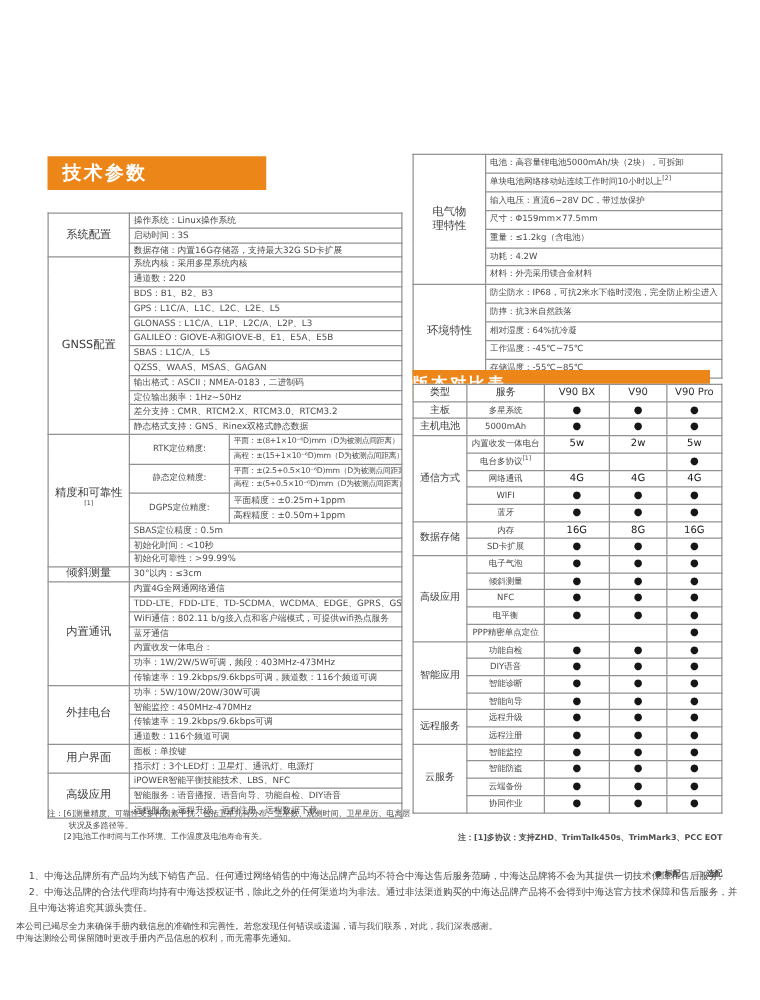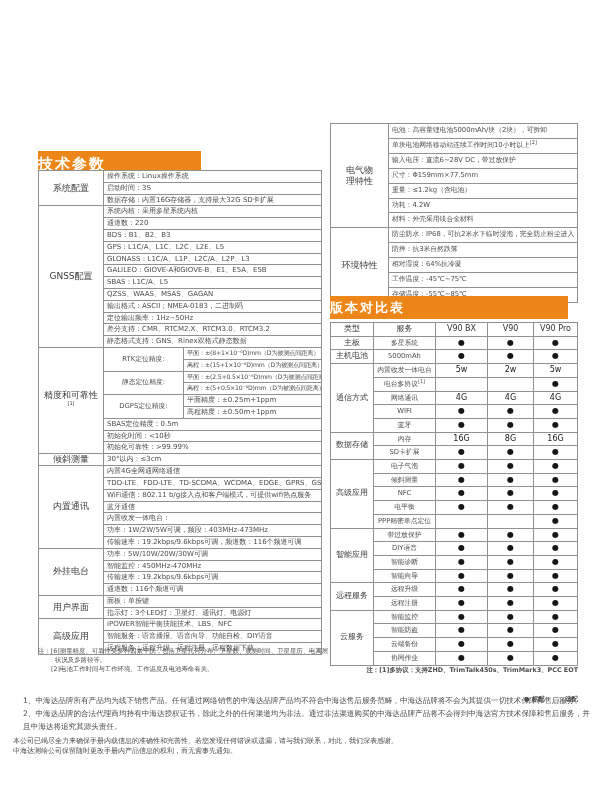--- a/index.html
+++ b/index.html
@@ -1,34 +1,34 @@
 <!DOCTYPE html>
 <html><head>
 <meta charset="utf-8">
 <style>
   html,body{margin:0;padding:0;background:#fff;}
   .page{position:relative;width:608px;height:800px;background:#ffffff;overflow:hidden;
         font-family:"DejaVu Sans","Liberation Sans",sans-serif;color:#4a4a4a;}
   .bar{position:absolute;background:#ED8618;color:#ffffff;font-weight:bold;letter-spacing:2px;}
-  .bar-tech{left:38px;top:125px;width:163px;height:27px;line-height:27px;font-size:15px;margin-top:26px;}
+  .bar-tech{left:38px;top:125px;width:163px;height:27px;line-height:27px;font-size:15px;padding-left:12px;}
   .bar-ver{left:330px;top:296px;width:238px;height:23px;line-height:23px;font-size:13px;padding-left:0;}
   table{border-collapse:collapse;table-layout:fixed;position:absolute;background:#fff;}
   td{border:1px solid #919191;padding:0 3px;white-space:nowrap;overflow:hidden;vertical-align:middle;}
   
   #tech-table{left:38px;top:170px;width:284px;}
   #tech-table td{height:10.8px;line-height:10.8px;font-size:7px;color:#4c4c4c;}
   #tech-table td.cat{font-size:9px;color:#3c3c3c;text-align:center;white-space:pre-line;line-height:11px;}
   #tech-table td.sub{font-size:6.8px;text-align:center;}
   #tech-table td.small{font-size:6.2px;letter-spacing:-0.2px;}
   
   #phys-table{left:330px;top:123px;width:248px;}
   #phys-table td{height:13.9px;line-height:13.9px;font-size:6.8px;color:#4c4c4c;}
   #phys-table td.cat{font-size:9px;color:#3c3c3c;text-align:center;white-space:pre-line;line-height:11px;}
   
-  #ver-table{left:330px;top:322px;width:248px;}
+  #ver-table{left:330px;top:307px;width:248px;}
   #ver-table td{height:12.7px;line-height:12.7px;text-align:center;}
   #ver-table td.vh{font-size:8px;color:#333;}
   #ver-table td.vg{font-size:8px;color:#3c3c3c;}
   #ver-table td.vs{font-size:6.8px;color:#4c4c4c;}
   #ver-table td.vv{font-size:8px;color:#161616;}
   sup{font-size:5px;vertical-align:super;line-height:0;}
   .note-left{position:absolute;left:38px;top:647px;width:292px;font-size:6.4px;line-height:9px;color:#4f4f4f;}
   .note-left div:nth-child(2){padding-left:17px;}
   .note-left div:nth-child(3){padding-left:13px;}
   .note-right{position:absolute;left:330px;top:647px;width:248px;text-align:right;
@@ -339,21 +339,21 @@
           <td class="vv">●</td>
         </tr>
         <tr>
           <td class="vs">PPP精密单点定位</td>
           <td class="vv"></td>
           <td class="vv"></td>
           <td class="vv">●</td>
         </tr>
         <tr>
           <td class="vg" rowspan="4">智能应用</td>
-          <td class="vs">带过放保护</td>
+          <td class="vs">功能自检</td>
           <td class="vv">●</td>
           <td class="vv">●</td>
           <td class="vv">●</td>
         </tr>
         <tr>
           <td class="vs">DIY语音</td>
           <td class="vv">●</td>
           <td class="vv">●</td>
           <td class="vv">●</td>
         </tr>

